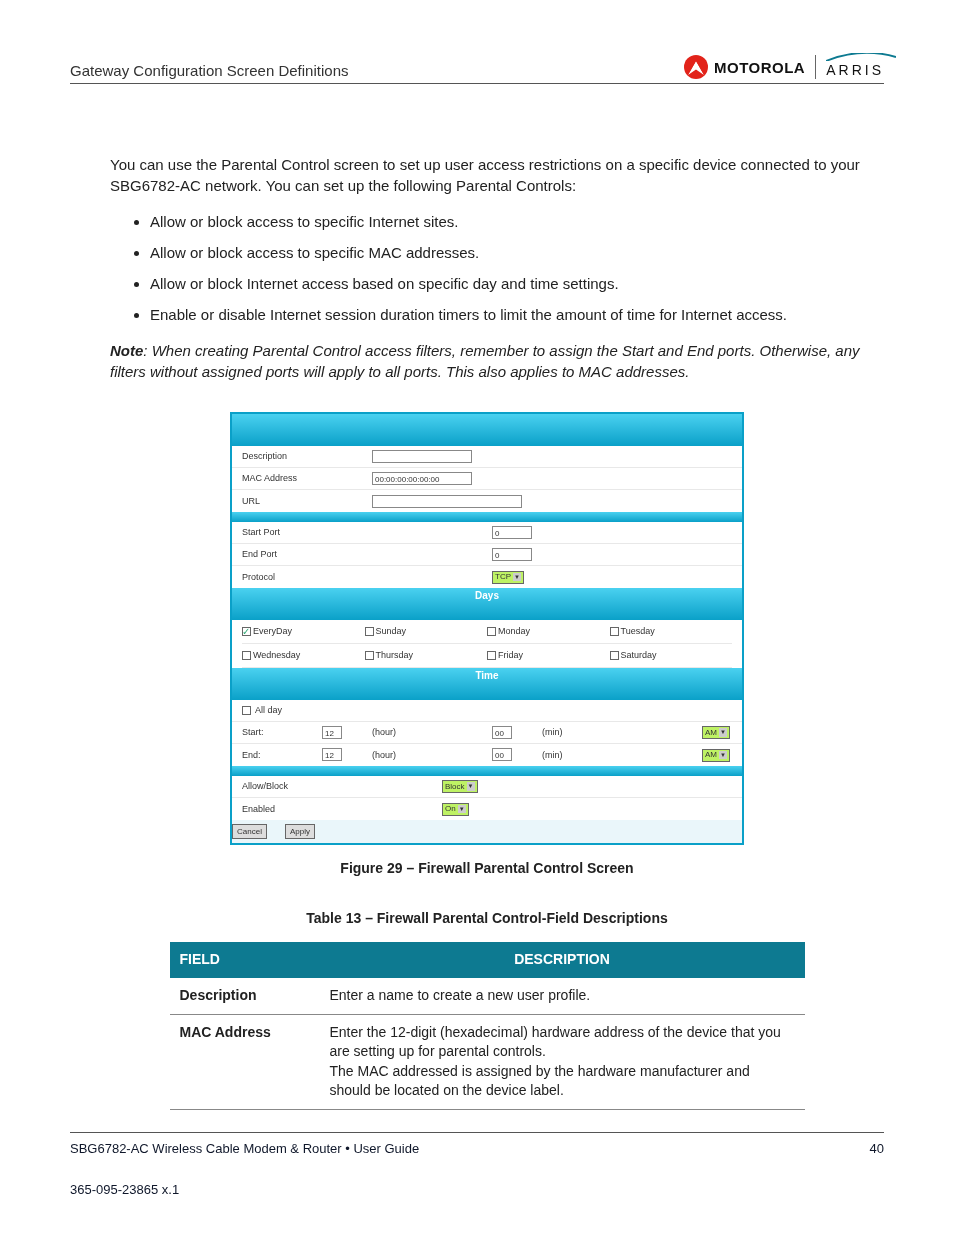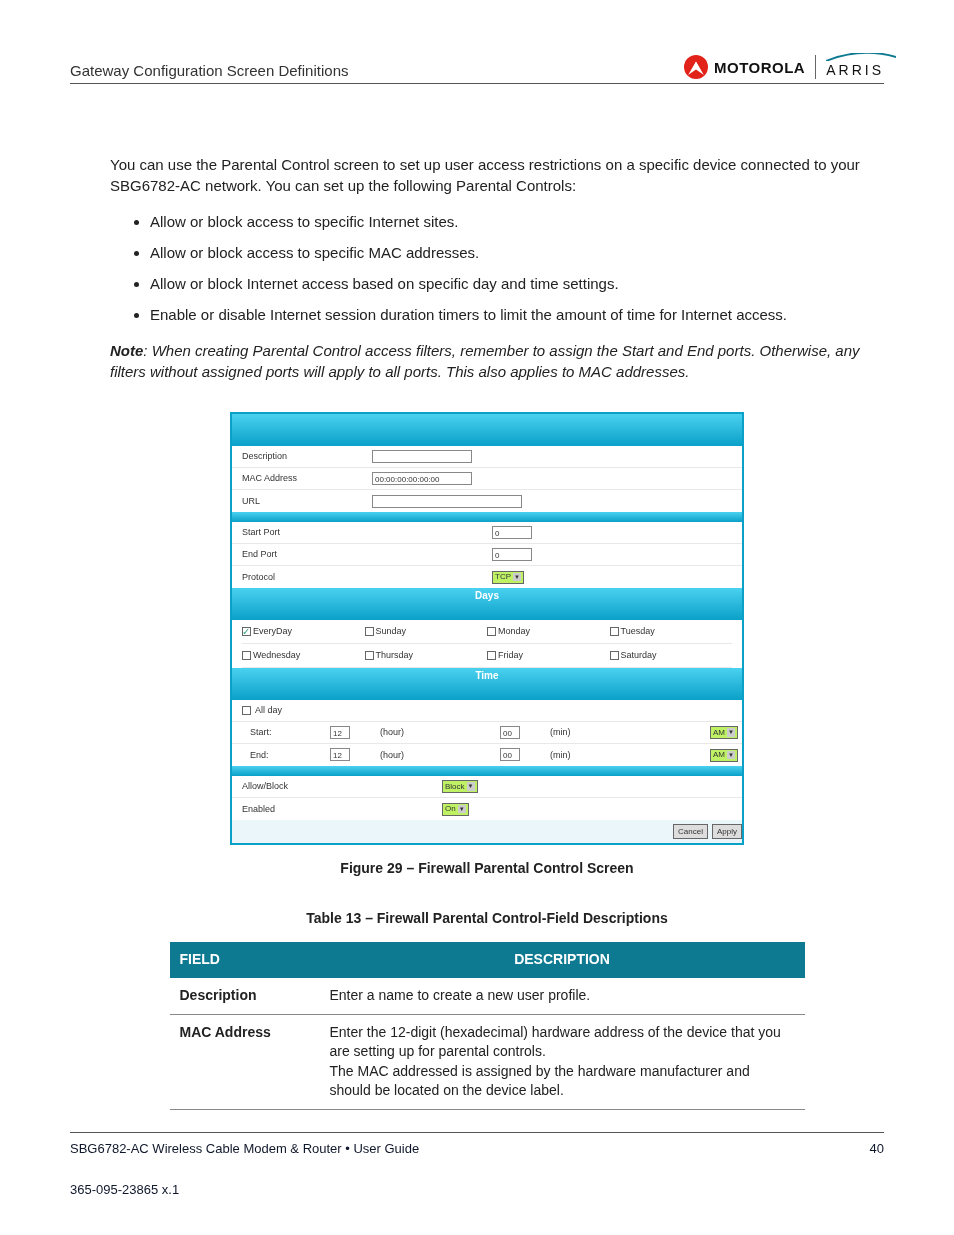--- a/index.html
+++ b/index.html
@@ -59,24 +59,24 @@
   .sect-bar { height:32px; background: linear-gradient(#4ad1f0,#0aa0c8); }
   .sect-bar.lbl { color:#fff; text-align:center; font-weight:bold; line-height:16px; font-size:10px;}
   .form-line { display:flex; align-items:center; height:22px; padding:0 10px; border-bottom:1px solid #e8e8e8; }
   .form-line.nb { border-bottom:none; }
   .lab { flex:0 0 130px; }
   .inbox { border:1px solid #888; height:13px; background:#fff; display:inline-block; }
   .day-grid { display:grid; grid-template-columns: repeat(4,1fr); padding:0 10px; }
   .day-grid > div { display:flex; align-items:center; gap:2px; height:24px; border-bottom:1px solid #e8e8e8; font-size:9px;}
   .cb { width:9px; height:9px; border:1px solid #666; display:inline-block; position:relative;}
   .cb.ck::after { content:"✓"; position:absolute; top:-3px; left:-1px; font-size:10px; color:#3a7; }
-  .time-row { display:grid; grid-template-columns: 80px 50px 120px 50px 160px 50px; align-items:center; height:22px; padding:0 18px; border-bottom:1px solid #e8e8e8; font-size:9px;}
+  .time-row { display:grid; grid-template-columns: 80px 50px 120px 50px 160px 50px; align-items:center; height:22px; padding:0 10px; border-bottom:1px solid #e8e8e8; font-size:9px;}
   .sel { border:1px solid #666; height:13px; padding:0 2px; background:#bef264; display:inline-flex; align-items:center; gap:2px; font-size:8px;}
   .sel::after { content:"▼"; font-size:6px; background:#ccc; padding:0 1px;}
-  .btn-row { display:flex; justify-content:flex-end; gap:4px; padding:4px 0; background:#eaf6fa;}
+  .btn-row { display:flex; justify-content:flex-start; gap:18px; padding:4px 0; background:#eaf6fa;}
   .minibtn { border:1px solid #666; background:#ddd; font-size:8px; padding:1px 4px;}
   .caption { text-align:center; font-weight:bold; font-size:14px; margin:6px 0 30px 0;}
   .table-title { text-align:center; font-weight:bold; font-size:14px; margin:0 0 14px 0;}
   .field-table { width: 635px; margin:0 auto; border-collapse:collapse; }
   .field-table th { background:#0d7a91; color:#fff; font-weight:bold; padding:8px 10px; font-size:14px; text-align:center;}
   .field-table th:first-child { text-align:left; width:150px;}
   .field-table td { padding:8px 10px; border-bottom:1px solid #888; vertical-align:top; font-size:14px;}
   .field-table td:first-child { font-weight:bold;}
   .footer {
     position:absolute; bottom:38px; left:70px; right:70px;

